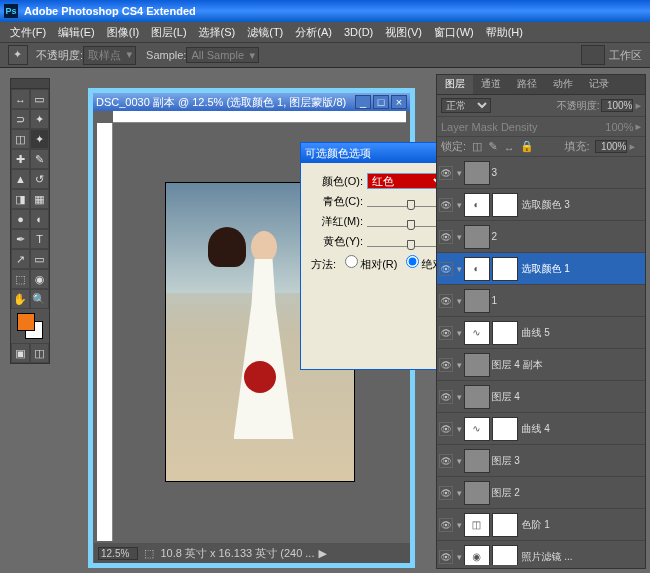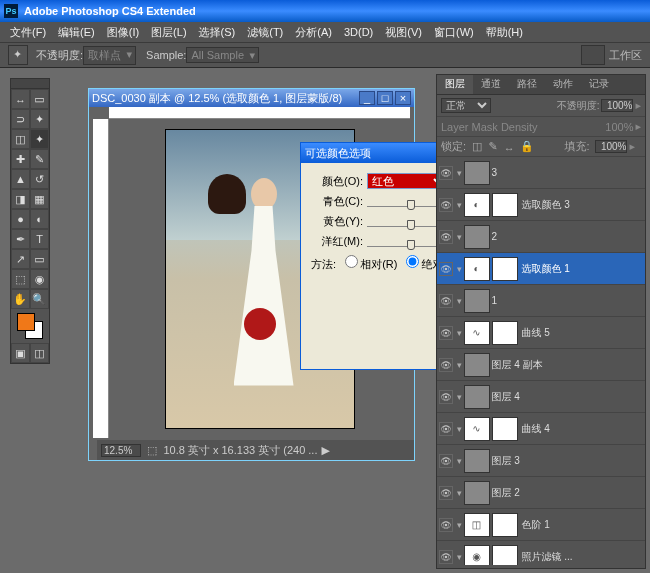--- a/index.html
+++ b/index.html
@@ -19,35 +19,35 @@
 
 .toolbox{position:absolute;left:10px;top:78px;width:40px;background:#535353;border:1px solid #333}
 .toolbox .hdr{height:10px;background:#454545;border-bottom:1px solid #333}
 .toolbox .row{display:flex}
 .toolbox .cell{width:19px;height:20px;border:1px solid #444;background:#535353;display:flex;align-items:center;justify-content:center;color:#ddd;font-size:11px;cursor:pointer}
 .toolbox .cell.sel{background:#3a3a3a}
 .swatch{width:26px;height:26px;margin:4px auto;position:relative}
 .swatch .fg{width:18px;height:18px;background:#f07818;border:1px solid #000;position:absolute;left:0;top:0}
 .swatch .bg{width:18px;height:18px;background:#fff;border:1px solid #000;position:absolute;right:0;bottom:0}
 
-.docwin{position:absolute;left:88px;top:88px;width:327px;height:373px;background:#636363;border:1px solid #7dd3fc}
+.docwin{position:absolute;left:88px;top:88px;width:327px;height:480px;background:#636363;border:5px solid #7dd3fc}
 .docwin .dthdr{background:linear-gradient(#7aa7e8,#3367c4);height:18px;display:flex;align-items:center;color:#fff;font-size:10px;padding:0 3px}
 .docwin .dthdr .winbtns{margin-left:auto;display:flex;gap:2px}
 .docwin .dthdr .winbtns span{width:16px;height:14px;background:#4a7ac8;border:1px solid #2a4a88;text-align:center;line-height:12px;cursor:pointer}
 .docwin .canvas{position:absolute;left:20px;top:30px;right:4px;bottom:22px;background:#636363;display:flex;align-items:center;justify-content:center}
 .docwin .ruler-h{position:absolute;left:20px;top:18px;right:4px;height:12px;background:#fff;border-bottom:1px solid #888}
 .docwin .ruler-v{position:absolute;left:4px;top:30px;width:16px;bottom:22px;background:#fff;border-right:1px solid #888}
 .photo{width:190px;height:300px;background:linear-gradient(180deg,#7aa0a8 0%,#b8c8c8 25%,#c8c0a8 50%,#d8c8a8 100%);border:1px solid #000;position:relative;overflow:hidden}
 .photo .sky{position:absolute;left:0;top:0;right:0;height:110px;background:linear-gradient(180deg,#6888a0,#c0d0d0)}
 .photo .figure{position:absolute;left:48px;top:48px;width:100px;height:230px}
 .photo .head{width:26px;height:32px;background:#e8c8a8;border-radius:50%;margin:0 auto;position:relative}
 .photo .hair{position:absolute;left:-6px;top:-4px;width:38px;height:40px;background:#2c1810;border-radius:50% 50% 30% 30%}
 .photo .dress{width:60px;height:180px;background:#f8f8f0;margin:-4px auto 0;border-radius:20px 20px 0 0;clip-path:polygon(35% 0,65% 0,70% 25%,100% 100%,0 100%,30% 25%)}
 .photo .bouquet{position:absolute;left:30px;top:130px;width:32px;height:32px;background:#b01818;border-radius:50%}
-.docwin .status{position:absolute;left:8px;bottom:0;right:0;height:20px;background:#535353;display:flex;align-items:center;color:#ccc;font-size:10px;padding:0 4px}
+.docwin .status{position:absolute;left:1px;bottom:0;right:0;height:20px;background:#535353;display:flex;align-items:center;color:#ccc;font-size:10px;padding:0 4px}
 .docwin .status input{width:40px;background:#4a4a4a;border:1px solid #333;color:#ccc;font-size:10px;padding:0 2px}
 
 .dlg{position:absolute;left:300px;top:142px;width:268px;height:228px;background:#ece9d8;border:1px solid #0a5cd8}
 .dlg .dthdr2{background:linear-gradient(#3b8cff,#0a5cd8);height:20px;display:flex;align-items:center;color:#fff;padding:0 4px;font-size:11px}
 .dlg .dthdr2 .x{margin-left:auto;width:18px;height:16px;background:#d04830;color:#fff;text-align:center;line-height:14px;border:1px solid #fff;cursor:pointer}
 .dlg .body{padding:10px 10px;position:relative;height:calc(100% - 20px)}
 .dlg .lrow{display:flex;align-items:center;margin-bottom:4px}
 .dlg .lrow label{width:52px;text-align:right;margin-right:4px;color:#000}
 .dlg .lrow select{width:80px;font-size:11px;border:1px solid #7a9acc;background:#fff}
 .dlg .lrow select.red{background:#c80000;color:#fff}
@@ -215,29 +215,29 @@
     </div>
     <div class="srow">
         <label>青色(C):</label>
         <div class="slider">
           <div class="thumb" style="left:40px"></div>
         </div>
         <input value="0" style="">
         <span class="pct">%</span>
       </div>
     <div class="srow">
-        <label>黄色(Y):</label>
+        <label>洋红(M):</label>
         <div class="slider">
           <div class="thumb" style="left:40px"></div>
         </div>
         <input value="0" style="">
         <span class="pct">%</span>
       </div>
     <div class="srow">
-        <label>洋红(M):</label>
+        <label>黄色(Y):</label>
         <div class="slider">
           <div class="thumb" style="left:40px"></div>
         </div>
         <input value="0" style="">
         <span class="pct">%</span>
       </div>
     <div class="method">
       <span>方法:</span>
       <input type="radio" style=""><span>相对(R)</span>
       <input type="radio" checked="" style=""><span>绝对(A)</span>

